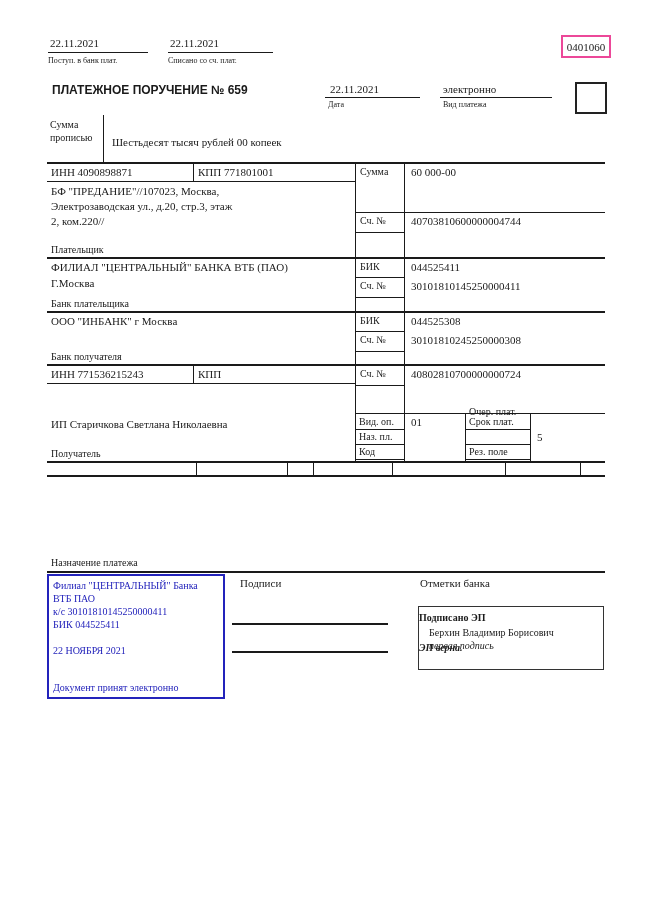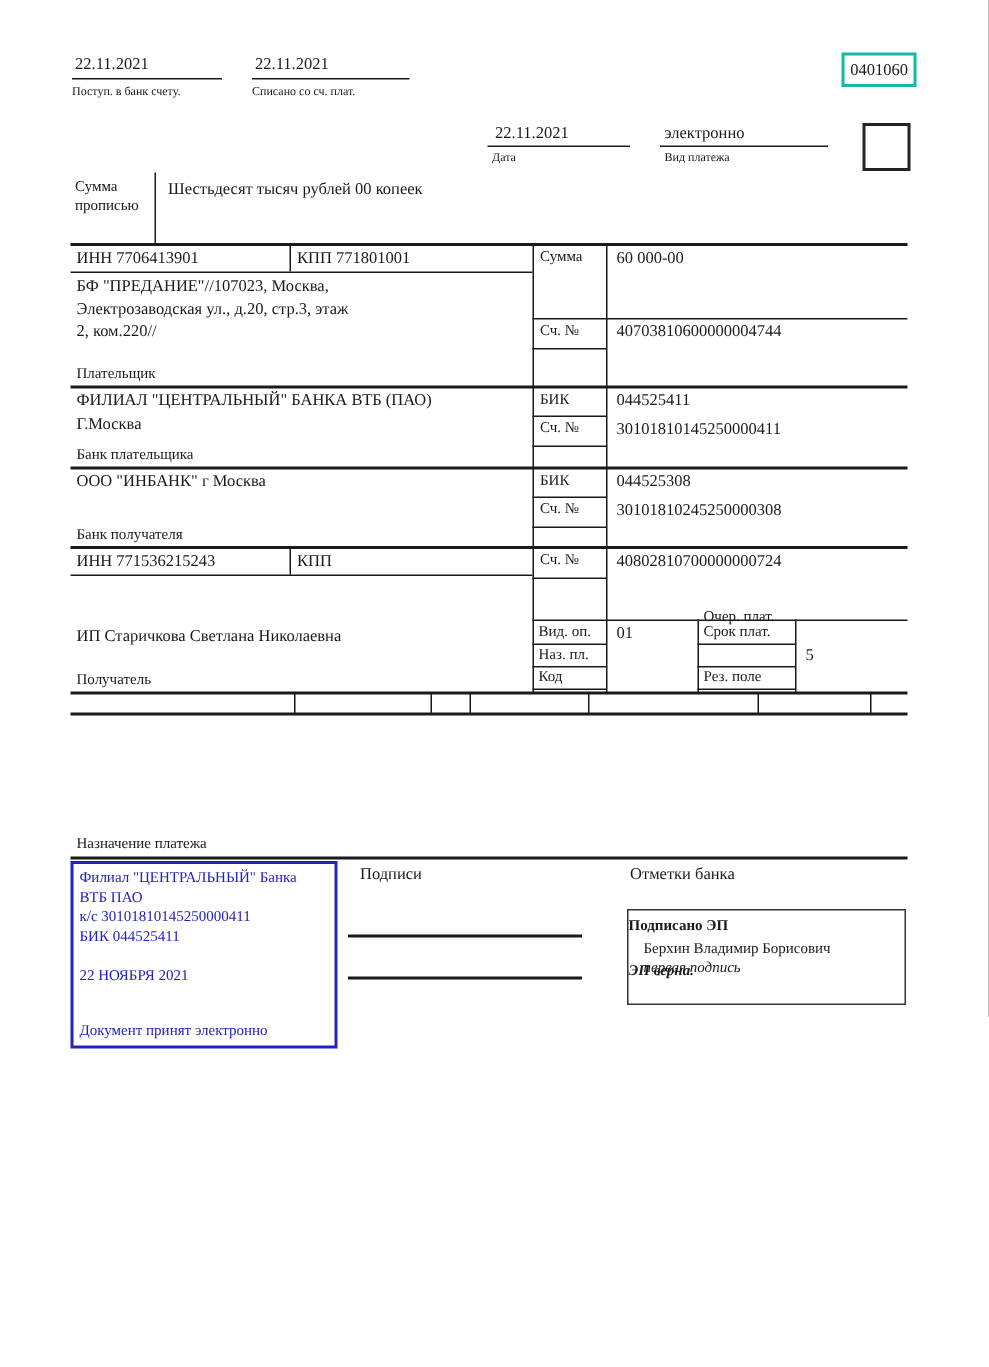--- a/index.html
+++ b/index.html
@@ -5,56 +5,57 @@
   html,body{margin:0;padding:0;background:#888;}
   #page{position:relative;width:659px;height:911px;background:#ffffff;margin:0 auto;
         font-family:"Liberation Serif","DejaVu Serif",serif;color:#1a1a1a;overflow:hidden;}
   .abs{position:absolute;white-space:nowrap;}
   .t11{font-size:11px;line-height:13px;}
   .t10{font-size:10px;line-height:12px;}
   .t8{font-size:8px;line-height:10px;}
   .title{font-family:"Liberation Sans","DejaVu Sans",sans-serif;font-weight:bold;font-size:12px;}
   .hline{position:absolute;background:#1a1a1a;}
   .vline{position:absolute;background:#1a1a1a;}
-  .codebox{position:absolute;left:561px;top:35px;width:46px;height:19px;border:2px solid #14b8a6;
+  .codebox{position:absolute;left:561px;top:35px;width:46px;height:19px;border:2px solid #ec4899;
            display:flex;align-items:center;justify-content:center;font-size:11px;}
   .sqbox{position:absolute;left:575px;top:82px;width:28px;height:28px;border:2px solid #222;}
   .stamp{position:absolute;left:47px;top:574px;width:178px;height:125px;border:2px solid #2323bb;
          color:#2323bb;font-size:10px;line-height:13px;padding:3px 4px;box-sizing:border-box;}
   .stamp .bottomline{position:absolute;left:4px;bottom:3px;}
   .esignbox{position:absolute;left:418px;top:606px;width:184px;height:62px;border:1px solid #333;}
   .ctr{text-align:left;}
   .it{font-style:italic;}
   .b{font-weight:bold;}
 </style>
 </head>
 <body>
 
 <div id="page">
 
   <div class="abs t11" style="left:50px;top:37px;">22.11.2021</div>
-  <div class="abs t8" style="left:48px;top:56px;">Поступ. в банк счету.</div>
+  <div class="abs t8" style="left:48px;top:56px;">Поступ. в банк плат.</div>
   <div class="abs t11" style="left:170px;top:37px;">22.11.2021</div>
   <div class="abs t8" style="left:168px;top:56px;">Списано со сч. плат.</div>
 
   <div class="codebox">
     <span>0401060</span>
   </div>
 
+  <div class="abs title" style="left:52px;top:83px;">ПЛАТЕЖНОЕ ПОРУЧЕНИЕ № 659</div>
   <div class="abs t11" style="left:330px;top:83px;">22.11.2021</div>
   <div class="abs t8" style="left:328px;top:100px;">Дата</div>
   <div class="abs t11" style="left:443px;top:83px;">электронно</div>
   <div class="abs t8" style="left:443px;top:100px;">Вид платежа</div>
   <div class="sqbox"></div>
 
   <div class="abs t10" style="left:50px;top:119px;">Сумма</div>
   <div class="abs t10" style="left:50px;top:132px;">прописью</div>
-  <div class="abs t11" style="left:112px;top:120px;">Шестьдесят тысяч рублей 00 копеек</div>
+  <div class="abs t11" style="left:112px;top:136px;">Шестьдесят тысяч рублей 00 копеек</div>
 
-  <div class="abs t11" style="left:51px;top:166px;">ИНН 7706413901</div>
+  <div class="abs t11" style="left:51px;top:166px;">ИНН 4090898871</div>
   <div class="abs t11" style="left:198px;top:166px;">КПП 771801001</div>
   <div class="abs t10" style="left:360px;top:166px;">Сумма</div>
   <div class="abs t11" style="left:411px;top:166px;">60 000-00</div>
   <div class="abs t11" style="left:51px;top:185px;">БФ "ПРЕДАНИЕ"//107023, Москва,</div>
   <div class="abs t11" style="left:51px;top:200px;">Электрозаводская ул., д.20, стр.3, этаж</div>
   <div class="abs t11" style="left:51px;top:215px;">2, ком.220//</div>
   <div class="abs t10" style="left:360px;top:215px;">Сч. №</div>
   <div class="abs t11" style="left:411px;top:215px;">40703810600000004744</div>
   <div class="abs t10" style="left:51px;top:244px;">Плательщик</div>
 

